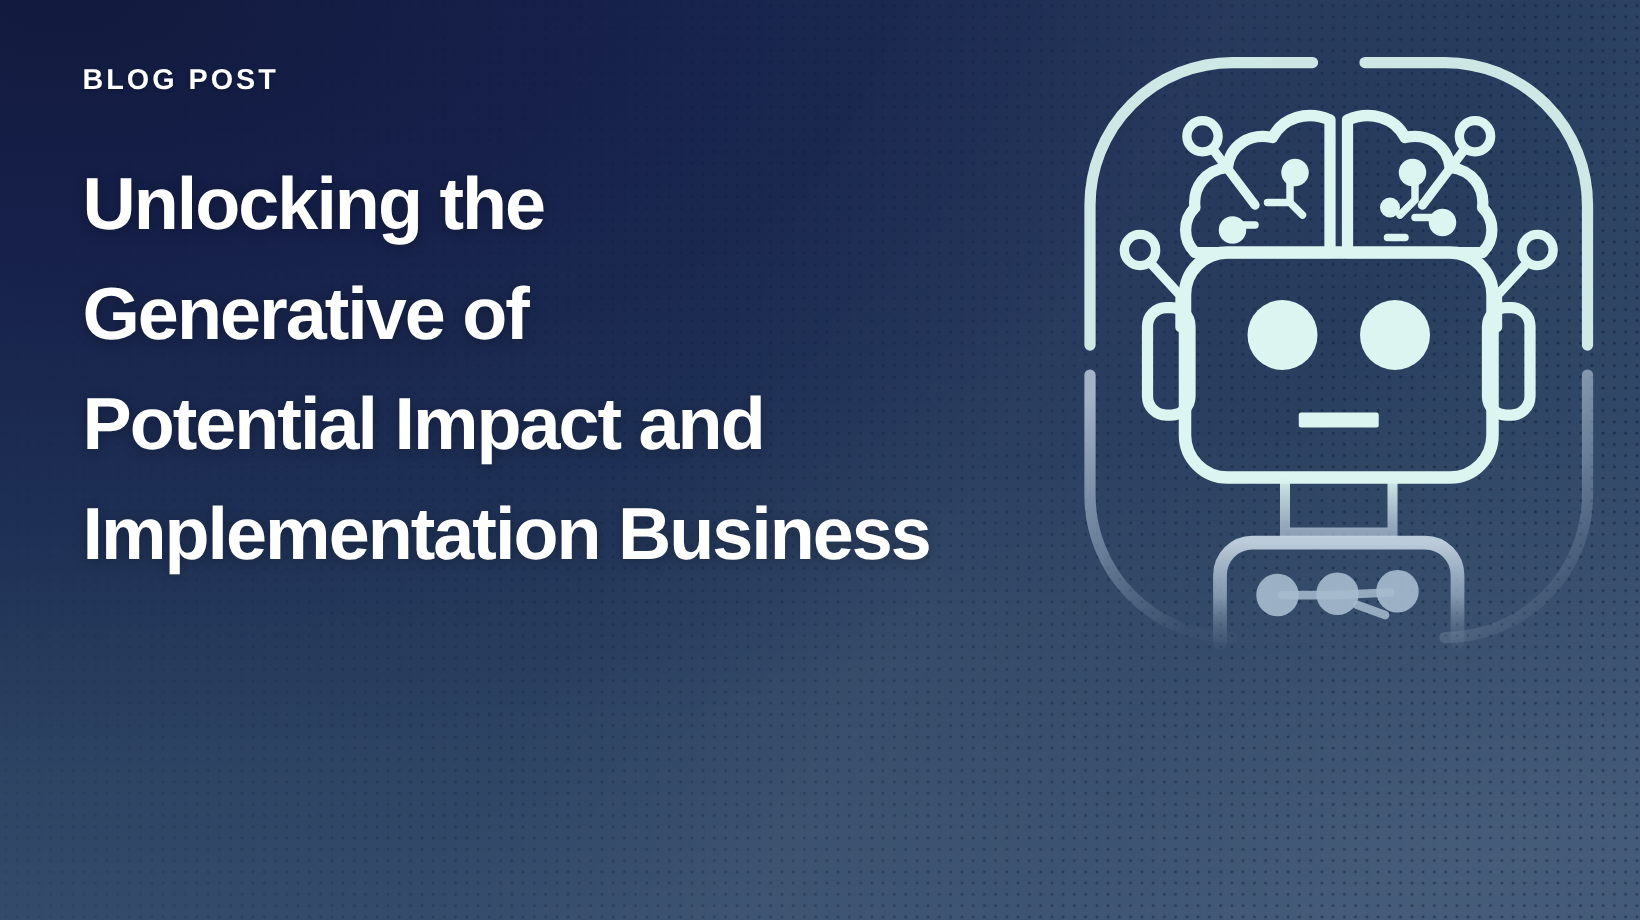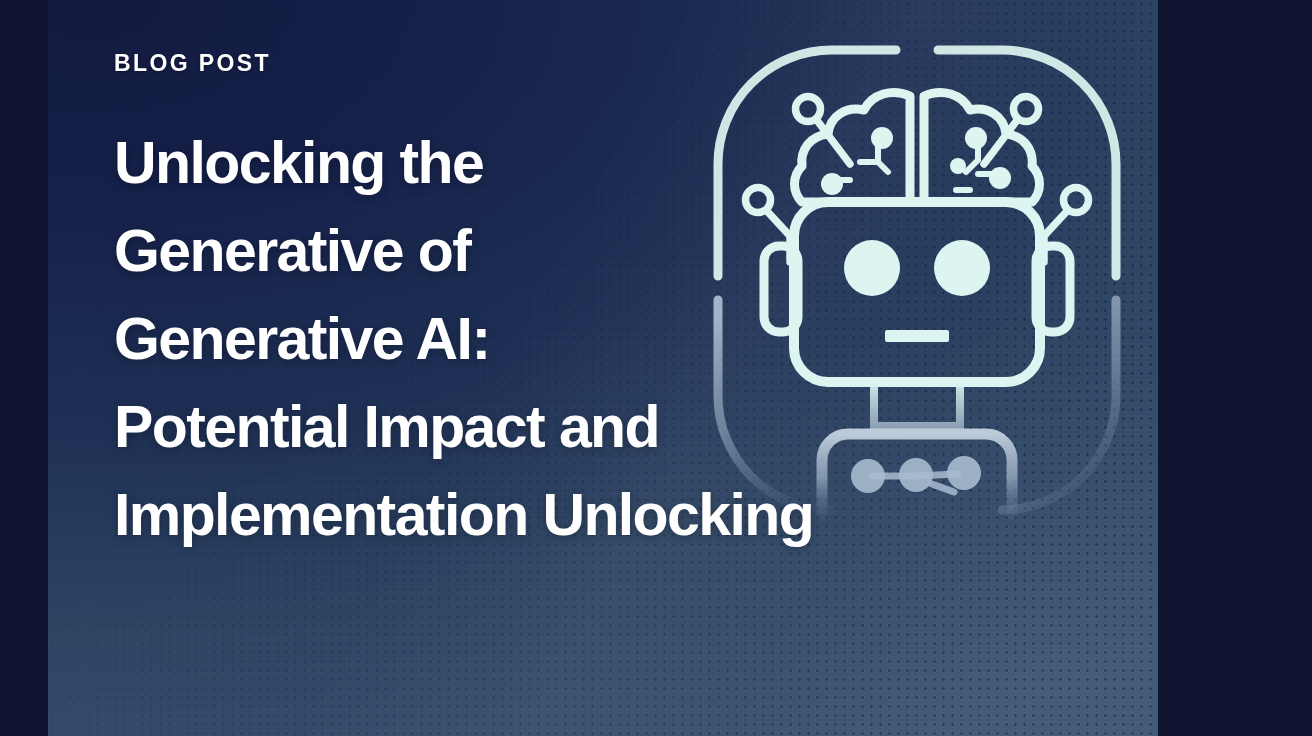--- a/index.html
+++ b/index.html
@@ -6,25 +6,24 @@
 
   html, body {
     width:1312px; height:736px;
     overflow:hidden;
     background:#0f1530;
     font-family:"Liberation Sans", sans-serif;
   }
 
   #banner {
     position:relative;
-    width:1110px; height:736px;
+    width:1312px; height:736px;
     overflow:hidden;
     background:
       radial-gradient(140% 120% at 4% 0%, #121a3e 0%, #16204a 22%, #1e3055 48%, #2d4463 70%, #3c5573 100%);
-    margin-left: 48px;
   }
 
   
   #dot-texture {
     position:absolute; inset:0;
     background-image: radial-gradient(rgba(10,20,45,0.55) 1px, transparent 1.3px);
     background-size: 9px 9px;
     -webkit-mask-image: linear-gradient(120deg, rgba(0,0,0,0) 8%, rgba(0,0,0,0.35) 35%, rgba(0,0,0,0.95) 85%);
     mask-image: linear-gradient(120deg, rgba(0,0,0,0) 8%, rgba(0,0,0,0.35) 35%, rgba(0,0,0,0.95) 85%);
     pointer-events:none;
@@ -200,19 +199,18 @@
     </svg>
   </div>
 
   <div id="text-block">
 
     <div id="eyebrow">BLOG POST</div>
 
     <h1 id="headline">
       <span class="hl-line">Unlocking the</span>
       <span class="hl-line">Generative of</span>
-      <span class="hl-line">Generative AI:</span>
       <span class="hl-line">Potential Impact and</span>
-      <span class="hl-line">Implementation Unlocking</span>
+      <span class="hl-line">Implementation Business</span>
     </h1>
 
   </div>
 </div>
 
 </body></html>

